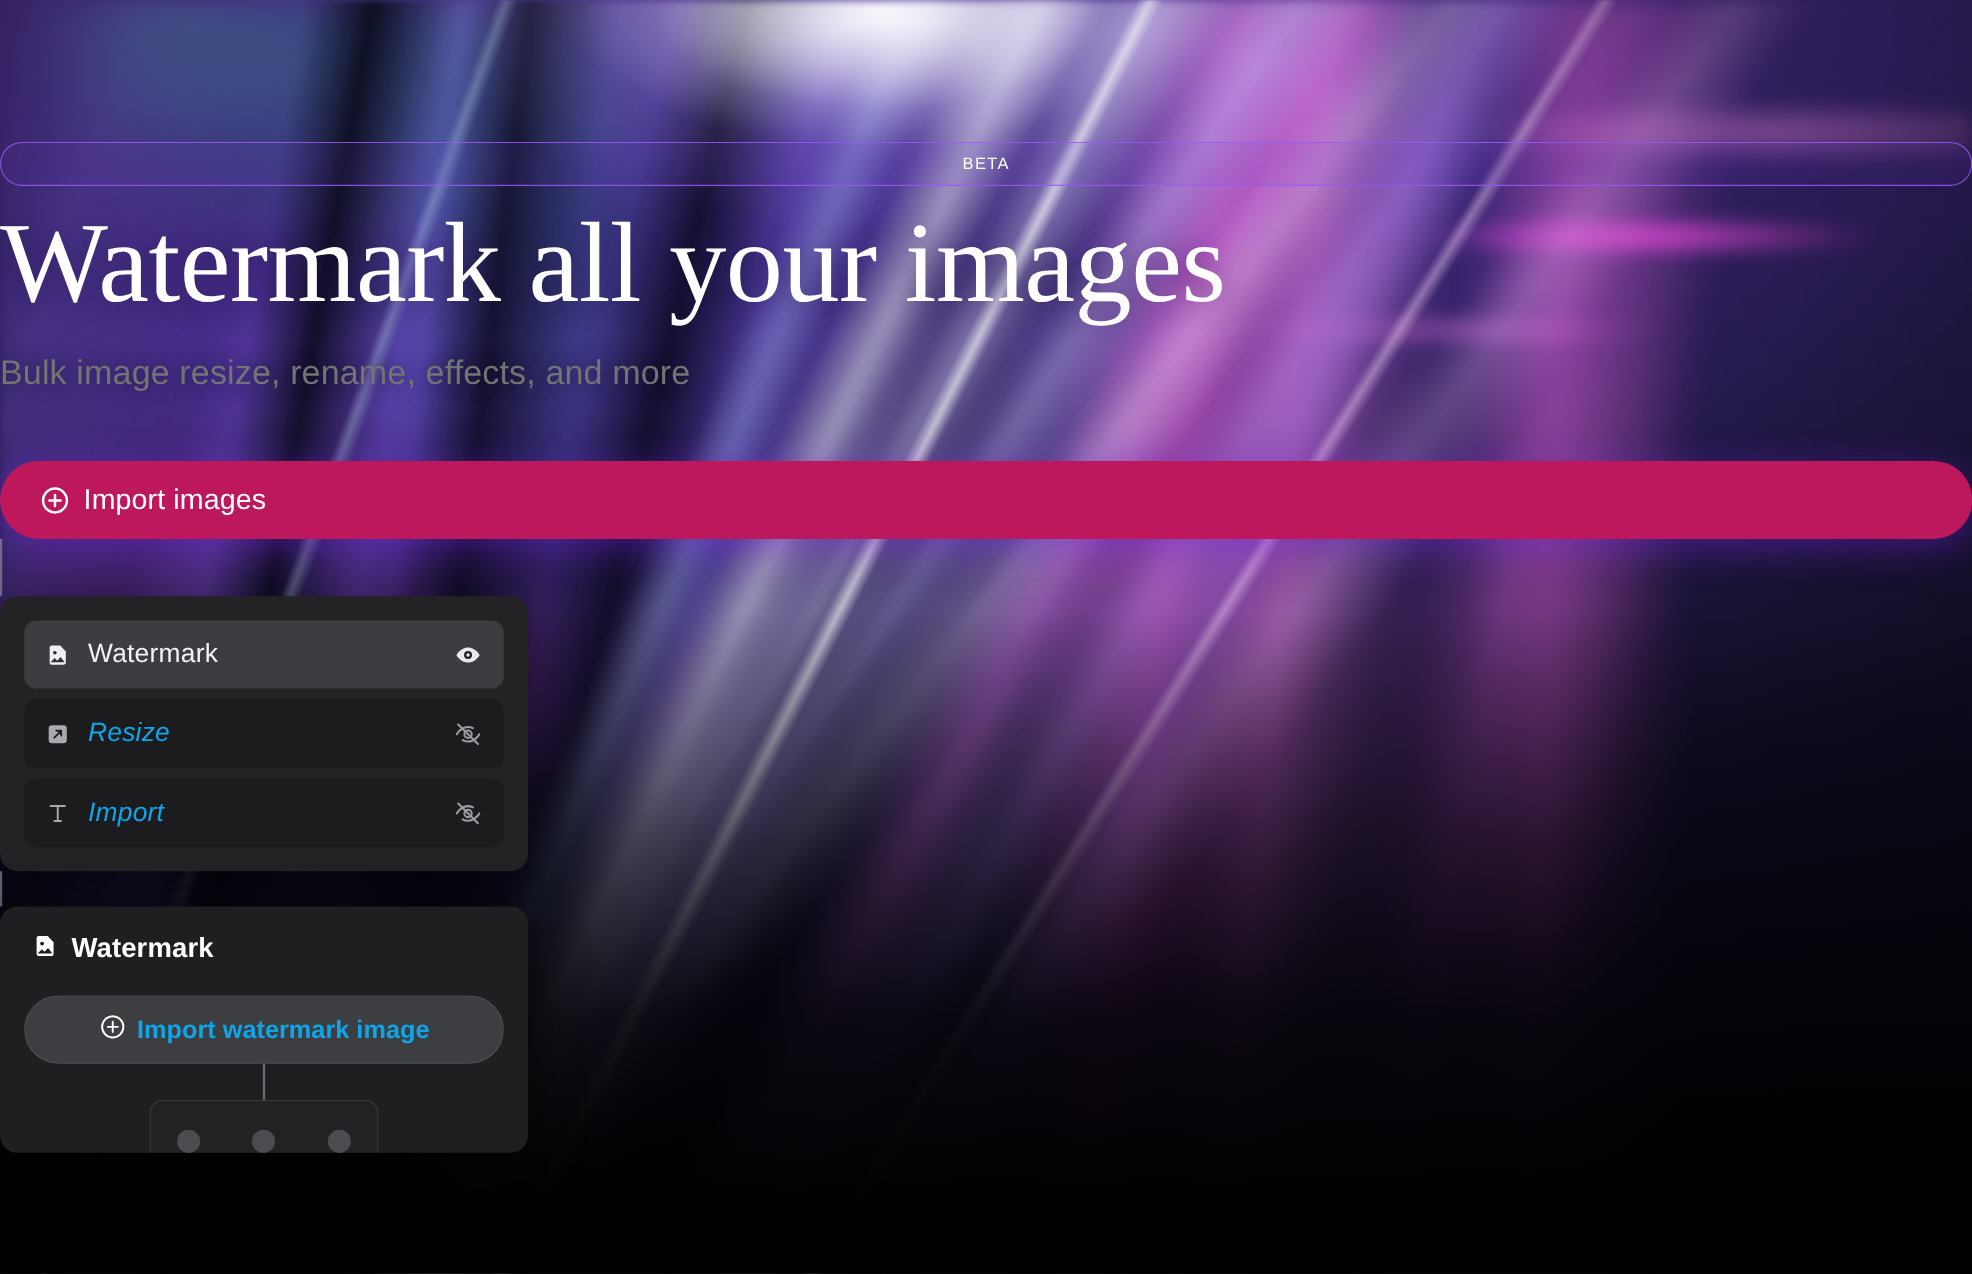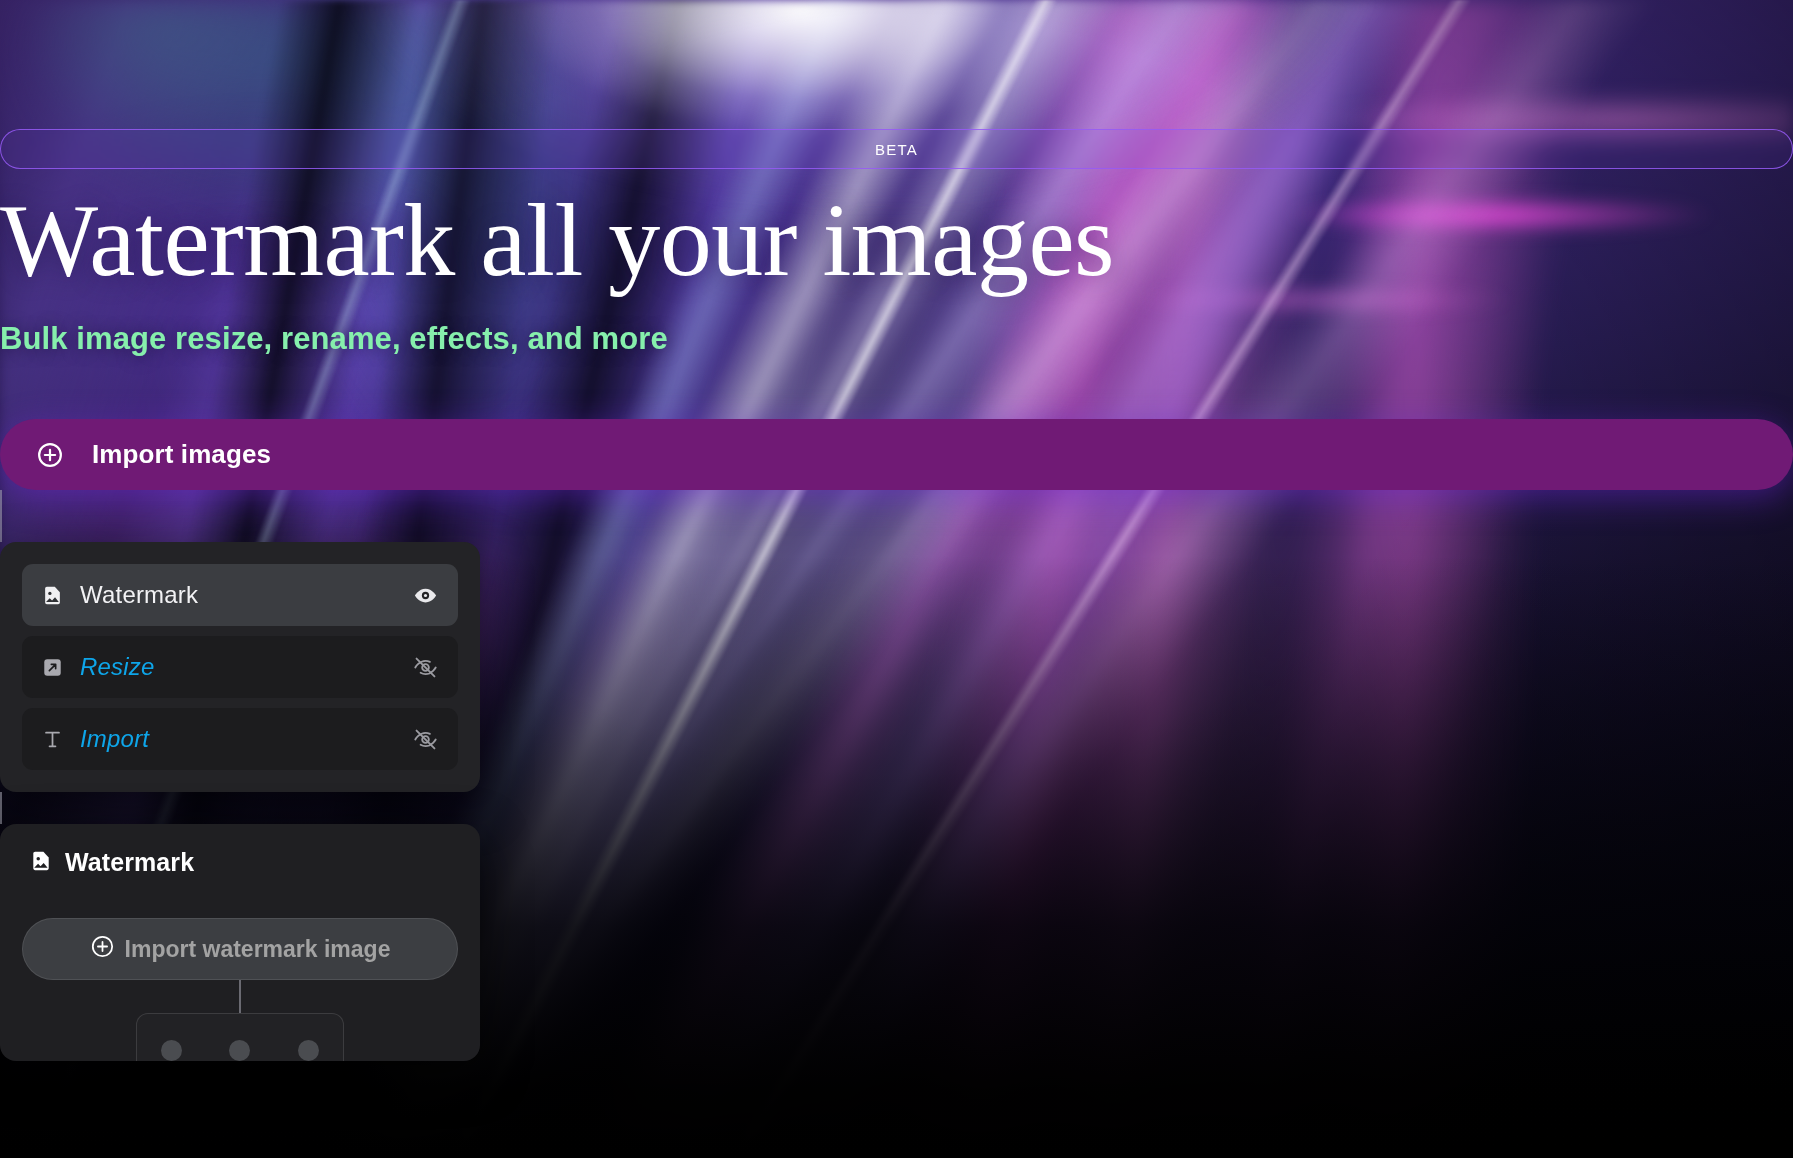--- a/index.html
+++ b/index.html
@@ -185,40 +185,40 @@
     font-weight: 400;
     color: #ffffff;
     letter-spacing: -0.5px;
     text-shadow: 0 2px 26px rgba(20,10,50,0.45);
     white-space: nowrap;
   }
 
   .hero-sub {
     margin-top: 26px;
     font-size: 31px;
-    font-weight: 700;
-    color: #86efac;
+    font-weight: 400;
+    color: #737373;
     letter-spacing: 0.1px;
     text-shadow: 0 1px 16px rgba(15,8,40,0.5);
   }
 
   .import-btn {
     margin-top: 62px;
     height: 71px;
     padding: 0 36px;
     display: flex;
     align-items: center;
-    gap: 28px;
-    background: #701a75;
+    gap: 12px;
+    background: #be185d;
     border: none;
     border-radius: 999px;
     color: #ffffff;
     font-family: "Liberation Sans", sans-serif;
     font-size: 26px;
-    font-weight: 700;
+    font-weight: 400;
     letter-spacing: 0.1px;
     cursor: pointer;
     box-shadow: 0 8px 34px rgba(110,40,220,0.45);
   }
   .import-btn svg { display: block; }
 
   .connector {
     width: 1.6px;
     background: rgba(168,168,180,0.55);
   }
@@ -277,26 +277,26 @@
     padding-left: 8px;
   }
   .panel2-title {
     font-size: 25px;
     font-weight: 700;
     color: #ffffff;
     letter-spacing: 0.1px;
   }
 
   .wm-import-btn {
-    margin-top: 41px;
+    margin-top: 28px;
     height: 62px;
     border-radius: 999px;
     background: #3c3e42;
     border: 1px solid rgba(255,255,255,0.10);
-    color: #a3a3a3;
+    color: #0ea5e9;
     font-family: "Liberation Sans", sans-serif;
     font-size: 23px;
     font-weight: 700;
     display: flex;
     align-items: center;
     justify-content: center;
     gap: 10px;
     cursor: pointer;
   }
 

